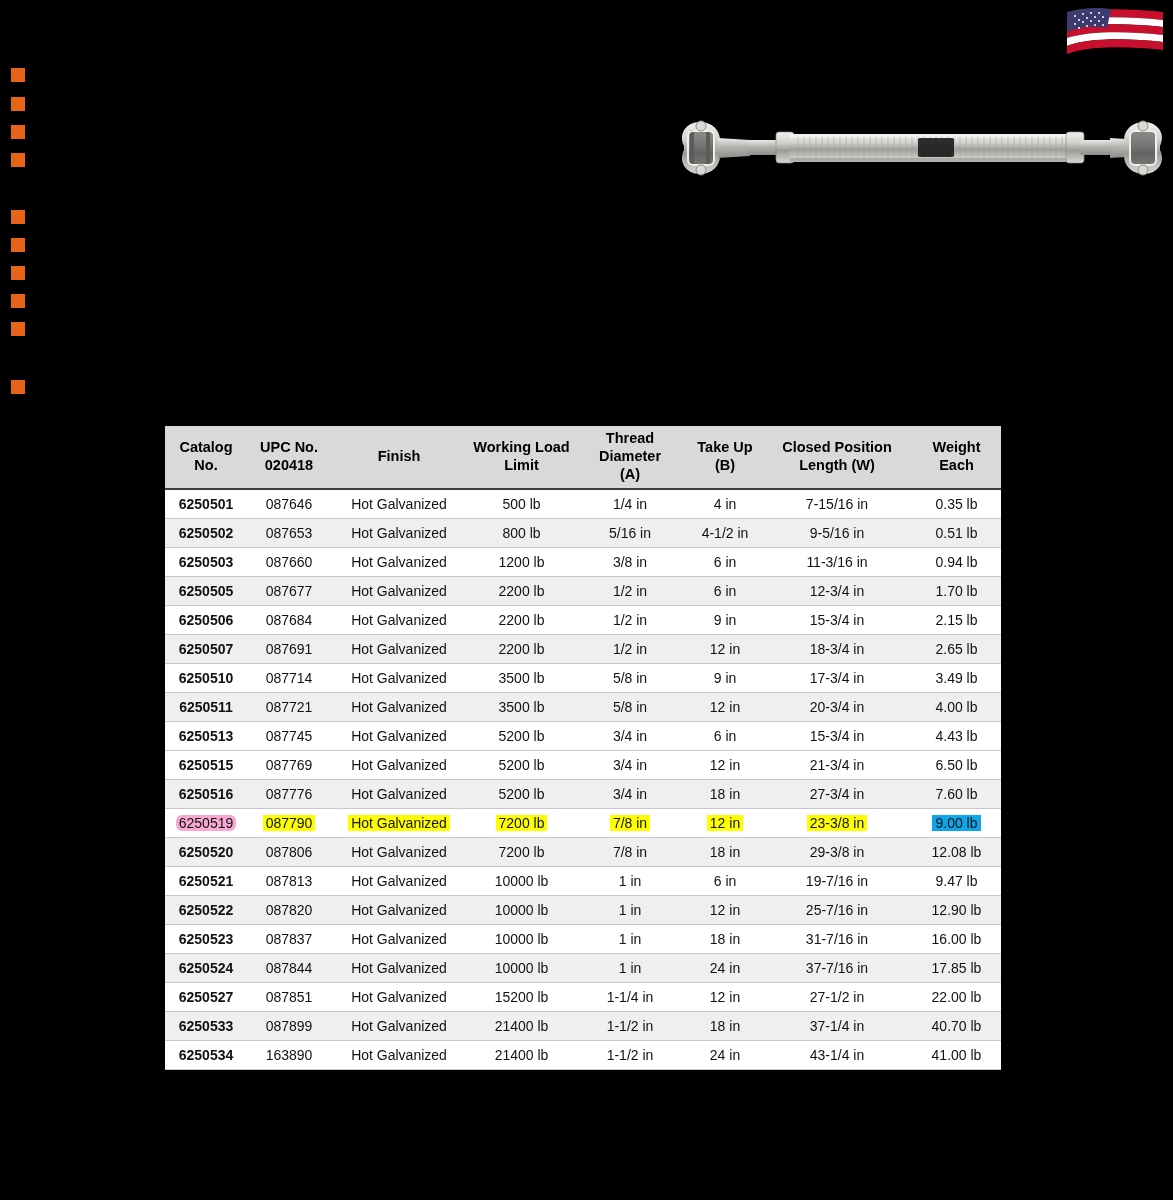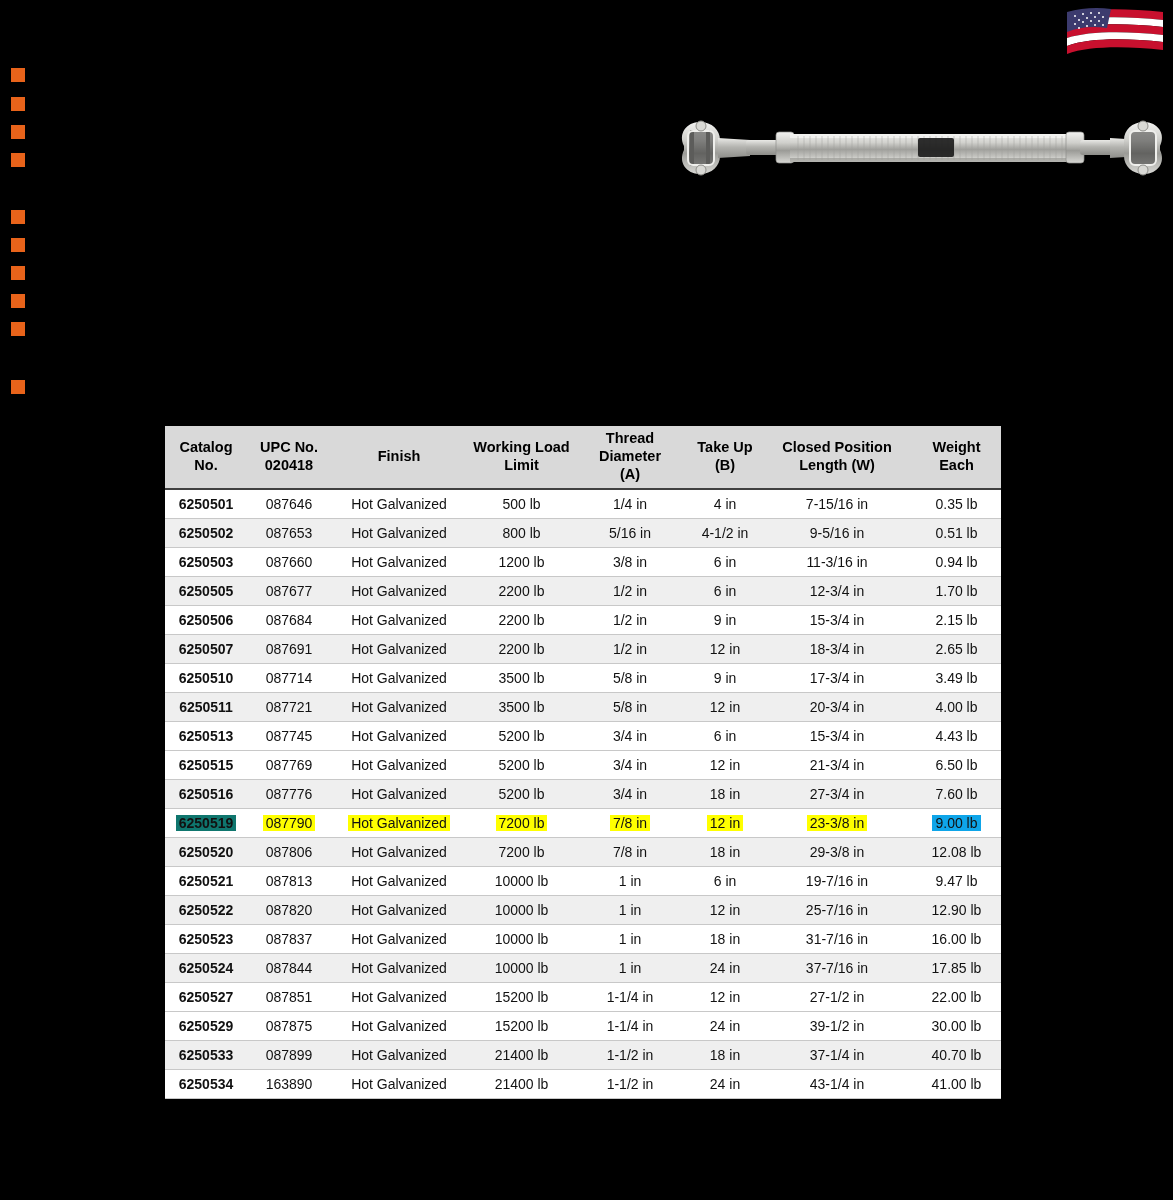--- a/index.html
+++ b/index.html
@@ -390,21 +390,21 @@
           <td class="catalog">6250516</td>
           <td>087776</td>
           <td>Hot Galvanized</td>
           <td>5200 lb</td>
           <td>3/4 in</td>
           <td>18 in</td>
           <td>27-3/4 in</td>
           <td>7.60 lb</td>
         </tr>
         <tr class="hl">
-          <td class="catalog"><span class="hlcell" style="background: #0f766e; font-weight: bold;">6250519</span></td>
+          <td class="catalog"><span class="hlcell" style="background: #f9a8d4; font-weight: normal; border-radius: 6px;">6250519</span></td>
           <td><span class="hlcell" style="background: rgb(255, 255, 0);">087790</span></td>
           <td><span class="hlcell" style="background: rgb(255, 255, 0);">Hot Galvanized</span></td>
           <td><span class="hlcell" style="background: rgb(255, 255, 0);">7200 lb</span></td>
           <td><span class="hlcell" style="background: rgb(255, 255, 0);">7/8 in</span></td>
           <td><span class="hlcell" style="background: rgb(255, 255, 0);">12 in</span></td>
           <td><span class="hlcell" style="background: rgb(255, 255, 0);">23-3/8 in</span></td>
           <td><span class="hlcell" style="background: #0ea5e9;">9.00 lb</span></td>
         </tr>
         <tr class="alt">
           <td class="catalog">6250520</td>
@@ -459,30 +459,20 @@
         <tr>
           <td class="catalog">6250527</td>
           <td>087851</td>
           <td>Hot Galvanized</td>
           <td>15200 lb</td>
           <td>1-1/4 in</td>
           <td>12 in</td>
           <td>27-1/2 in</td>
           <td>22.00 lb</td>
         </tr>
-        <tr>
-          <td class="catalog">6250529</td>
-          <td>087875</td>
-          <td>Hot Galvanized</td>
-          <td>15200 lb</td>
-          <td>1-1/4 in</td>
-          <td>24 in</td>
-          <td>39-1/2 in</td>
-          <td>30.00 lb</td>
-        </tr>
         <tr class="alt">
           <td class="catalog">6250533</td>
           <td>087899</td>
           <td>Hot Galvanized</td>
           <td>21400 lb</td>
           <td>1-1/2 in</td>
           <td>18 in</td>
           <td>37-1/4 in</td>
           <td>40.70 lb</td>
         </tr>

